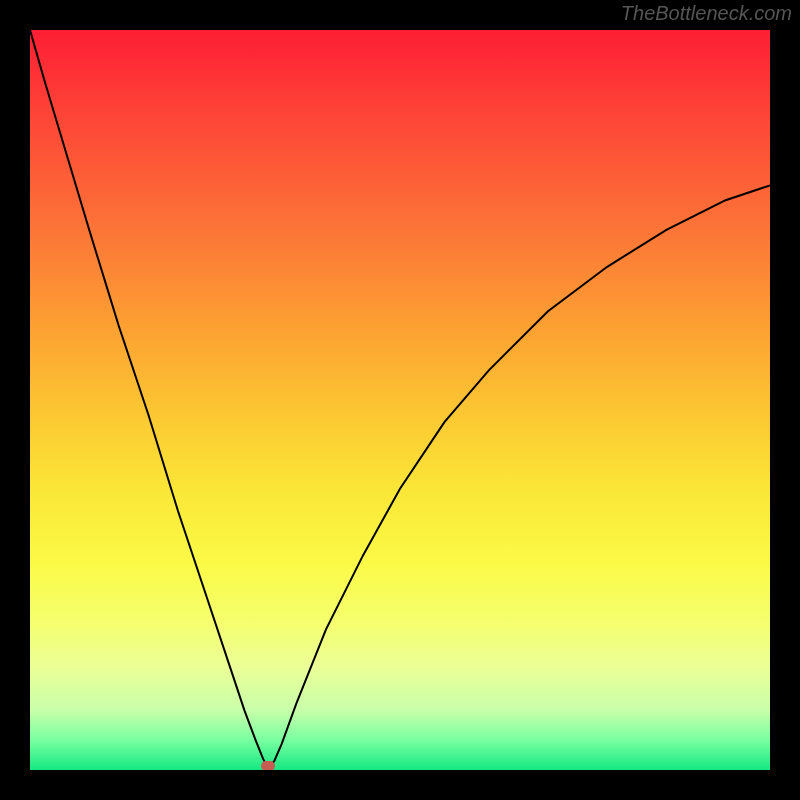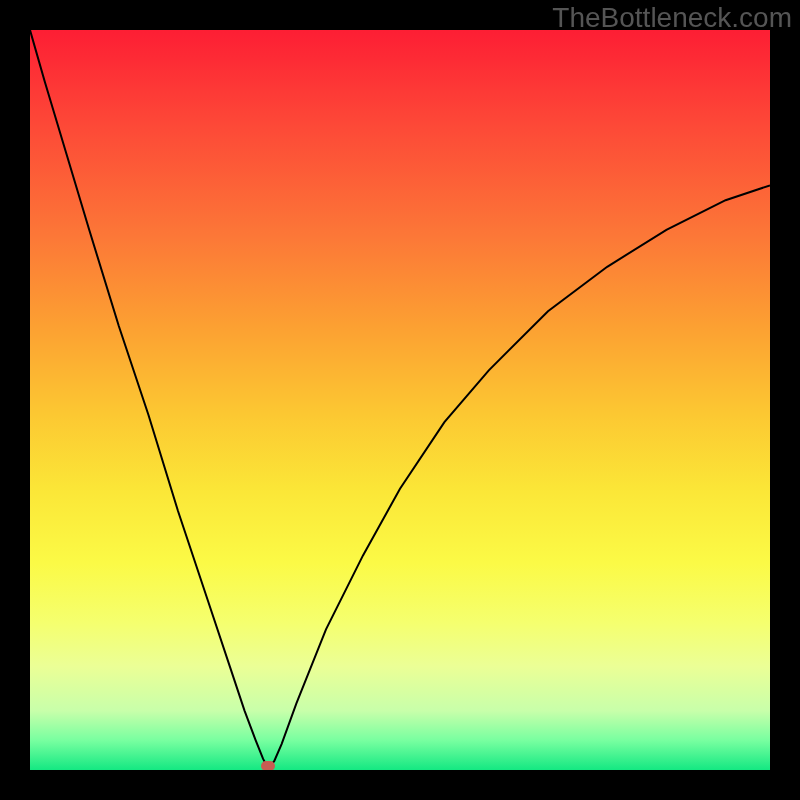--- a/index.html
+++ b/index.html
@@ -9,22 +9,23 @@
     background: #000;
     position: relative;
     overflow: hidden;
     font-family: Arial, Helvetica, sans-serif;
   }
   .watermark {
     position: absolute;
     top: 2px;
     right: 8px;
     color: #555;
-    font-size: 28px;
+    font-size: 20px;
     z-index: 10;
+    font-style: italic;
   }
   .plot-area {
     position: absolute;
     left: 30px;
     top: 30px;
     width: 740px;
     height: 740px;
     overflow: hidden;
   }
   .gradient-bg {

